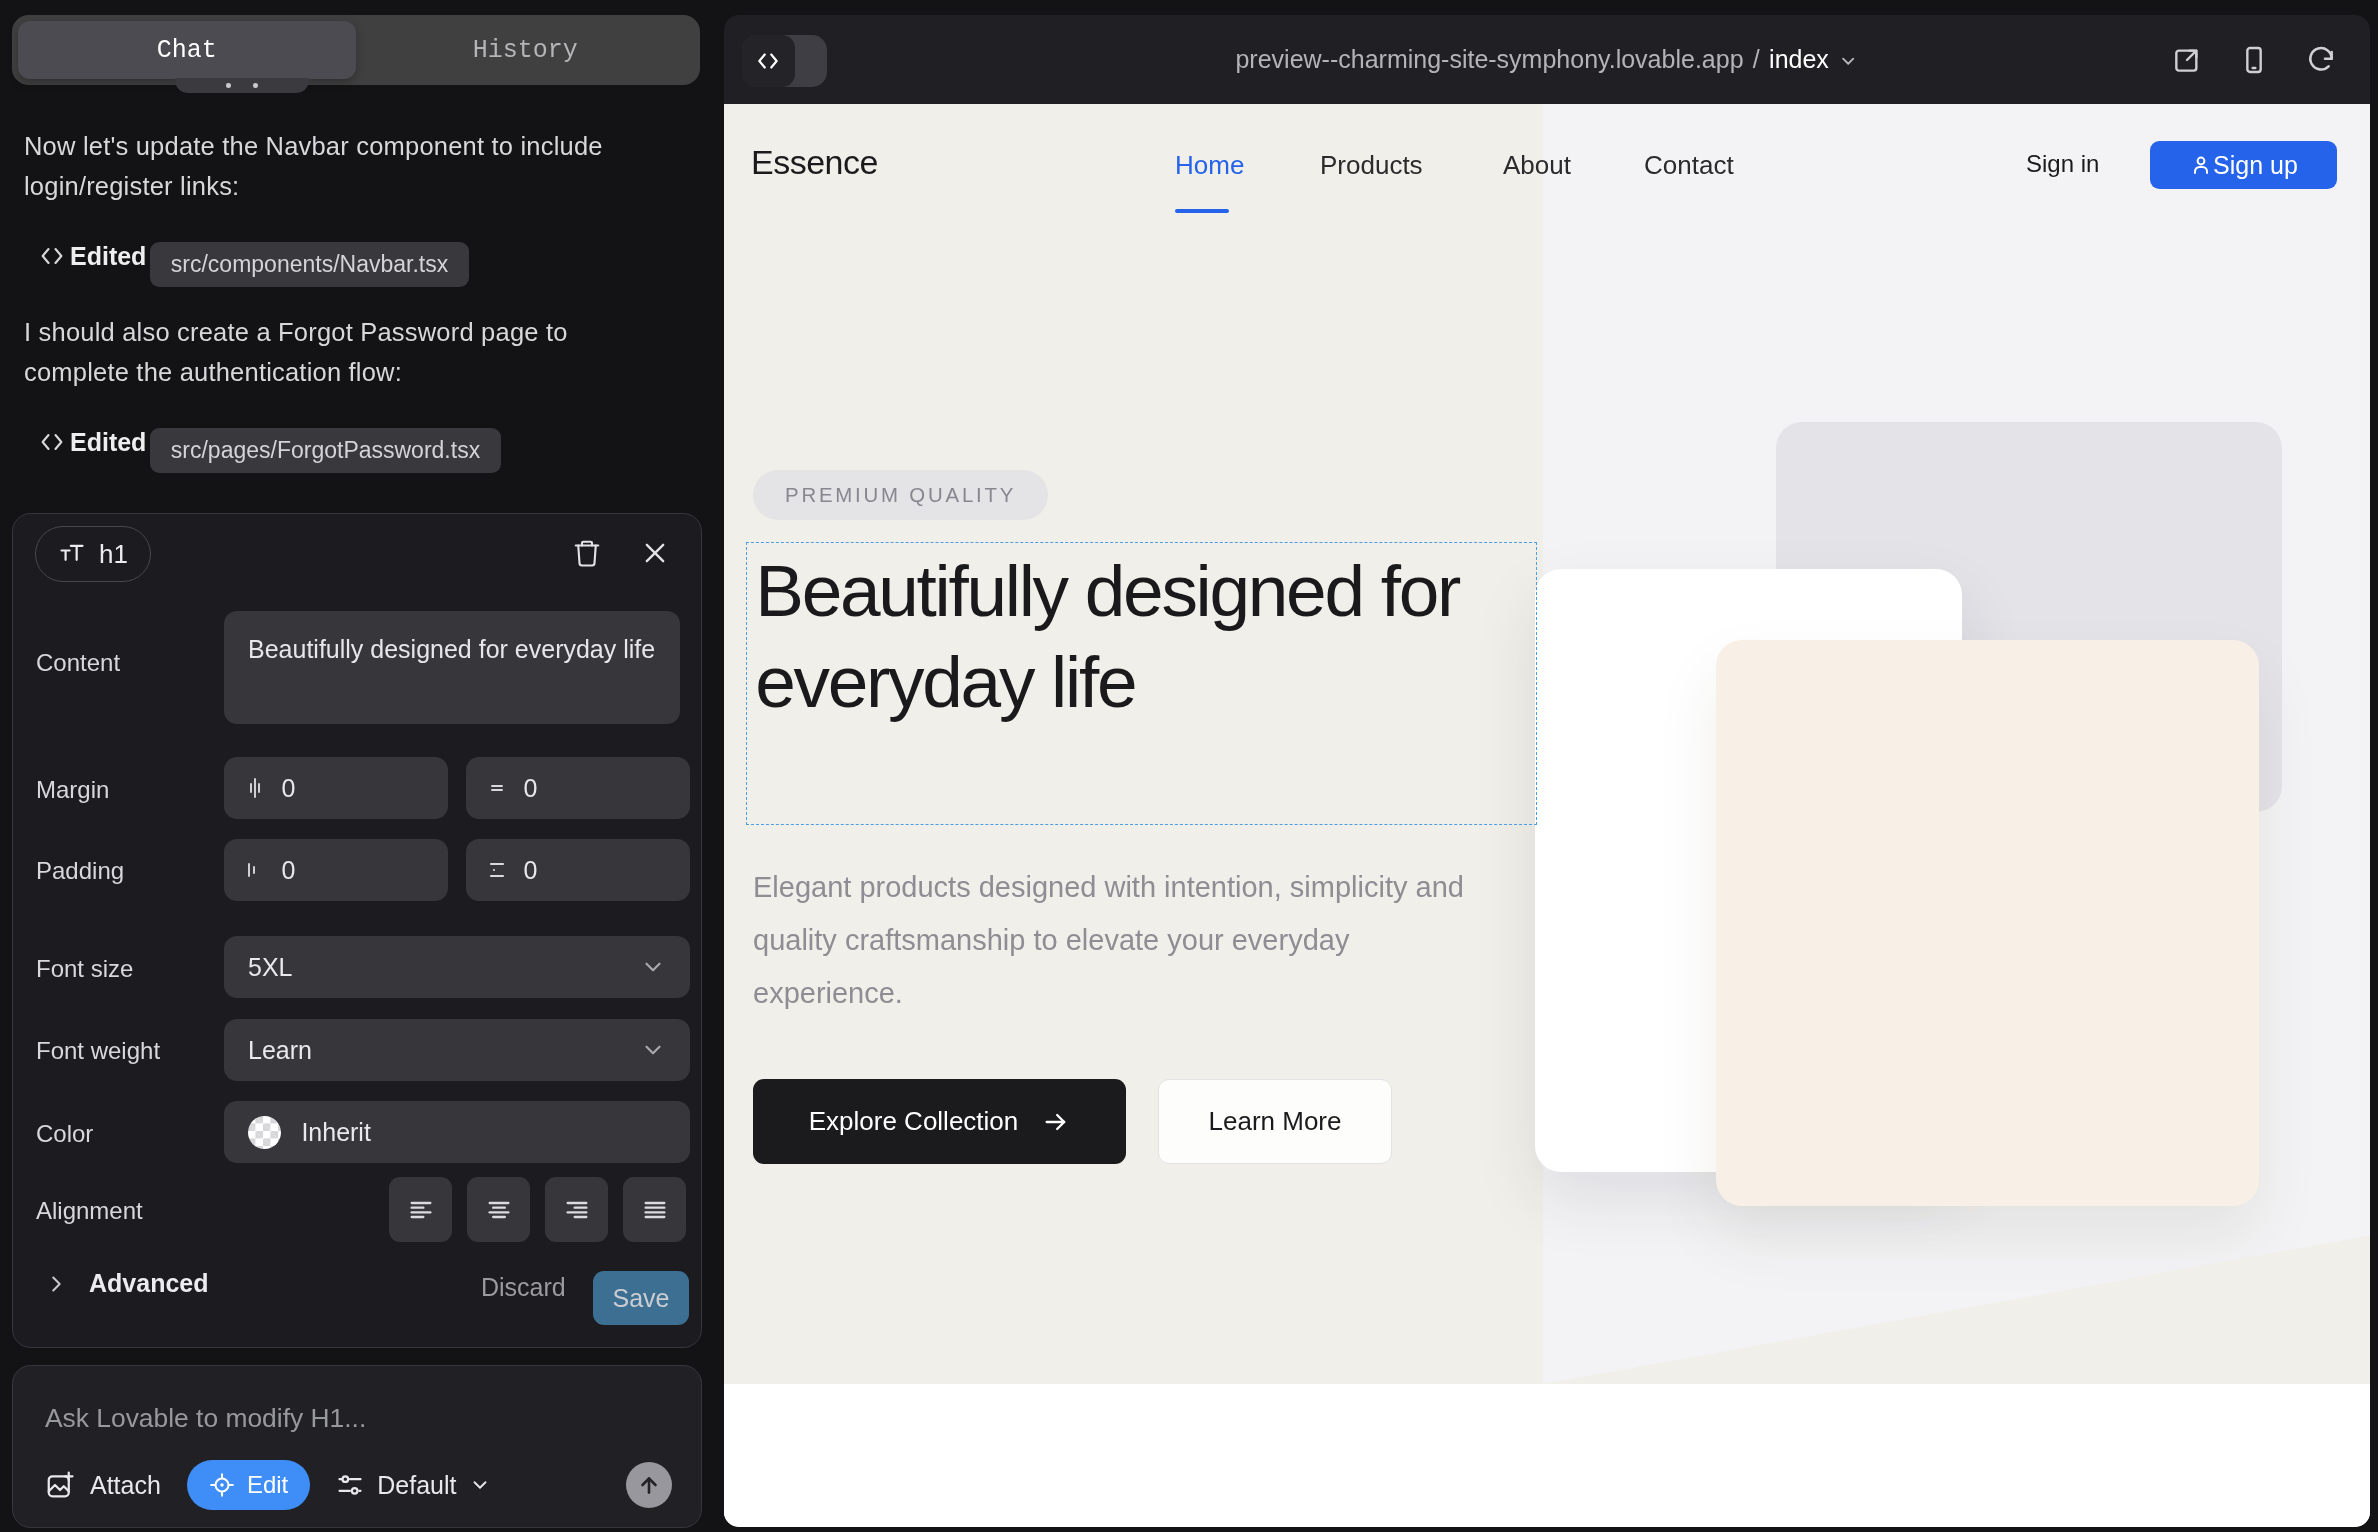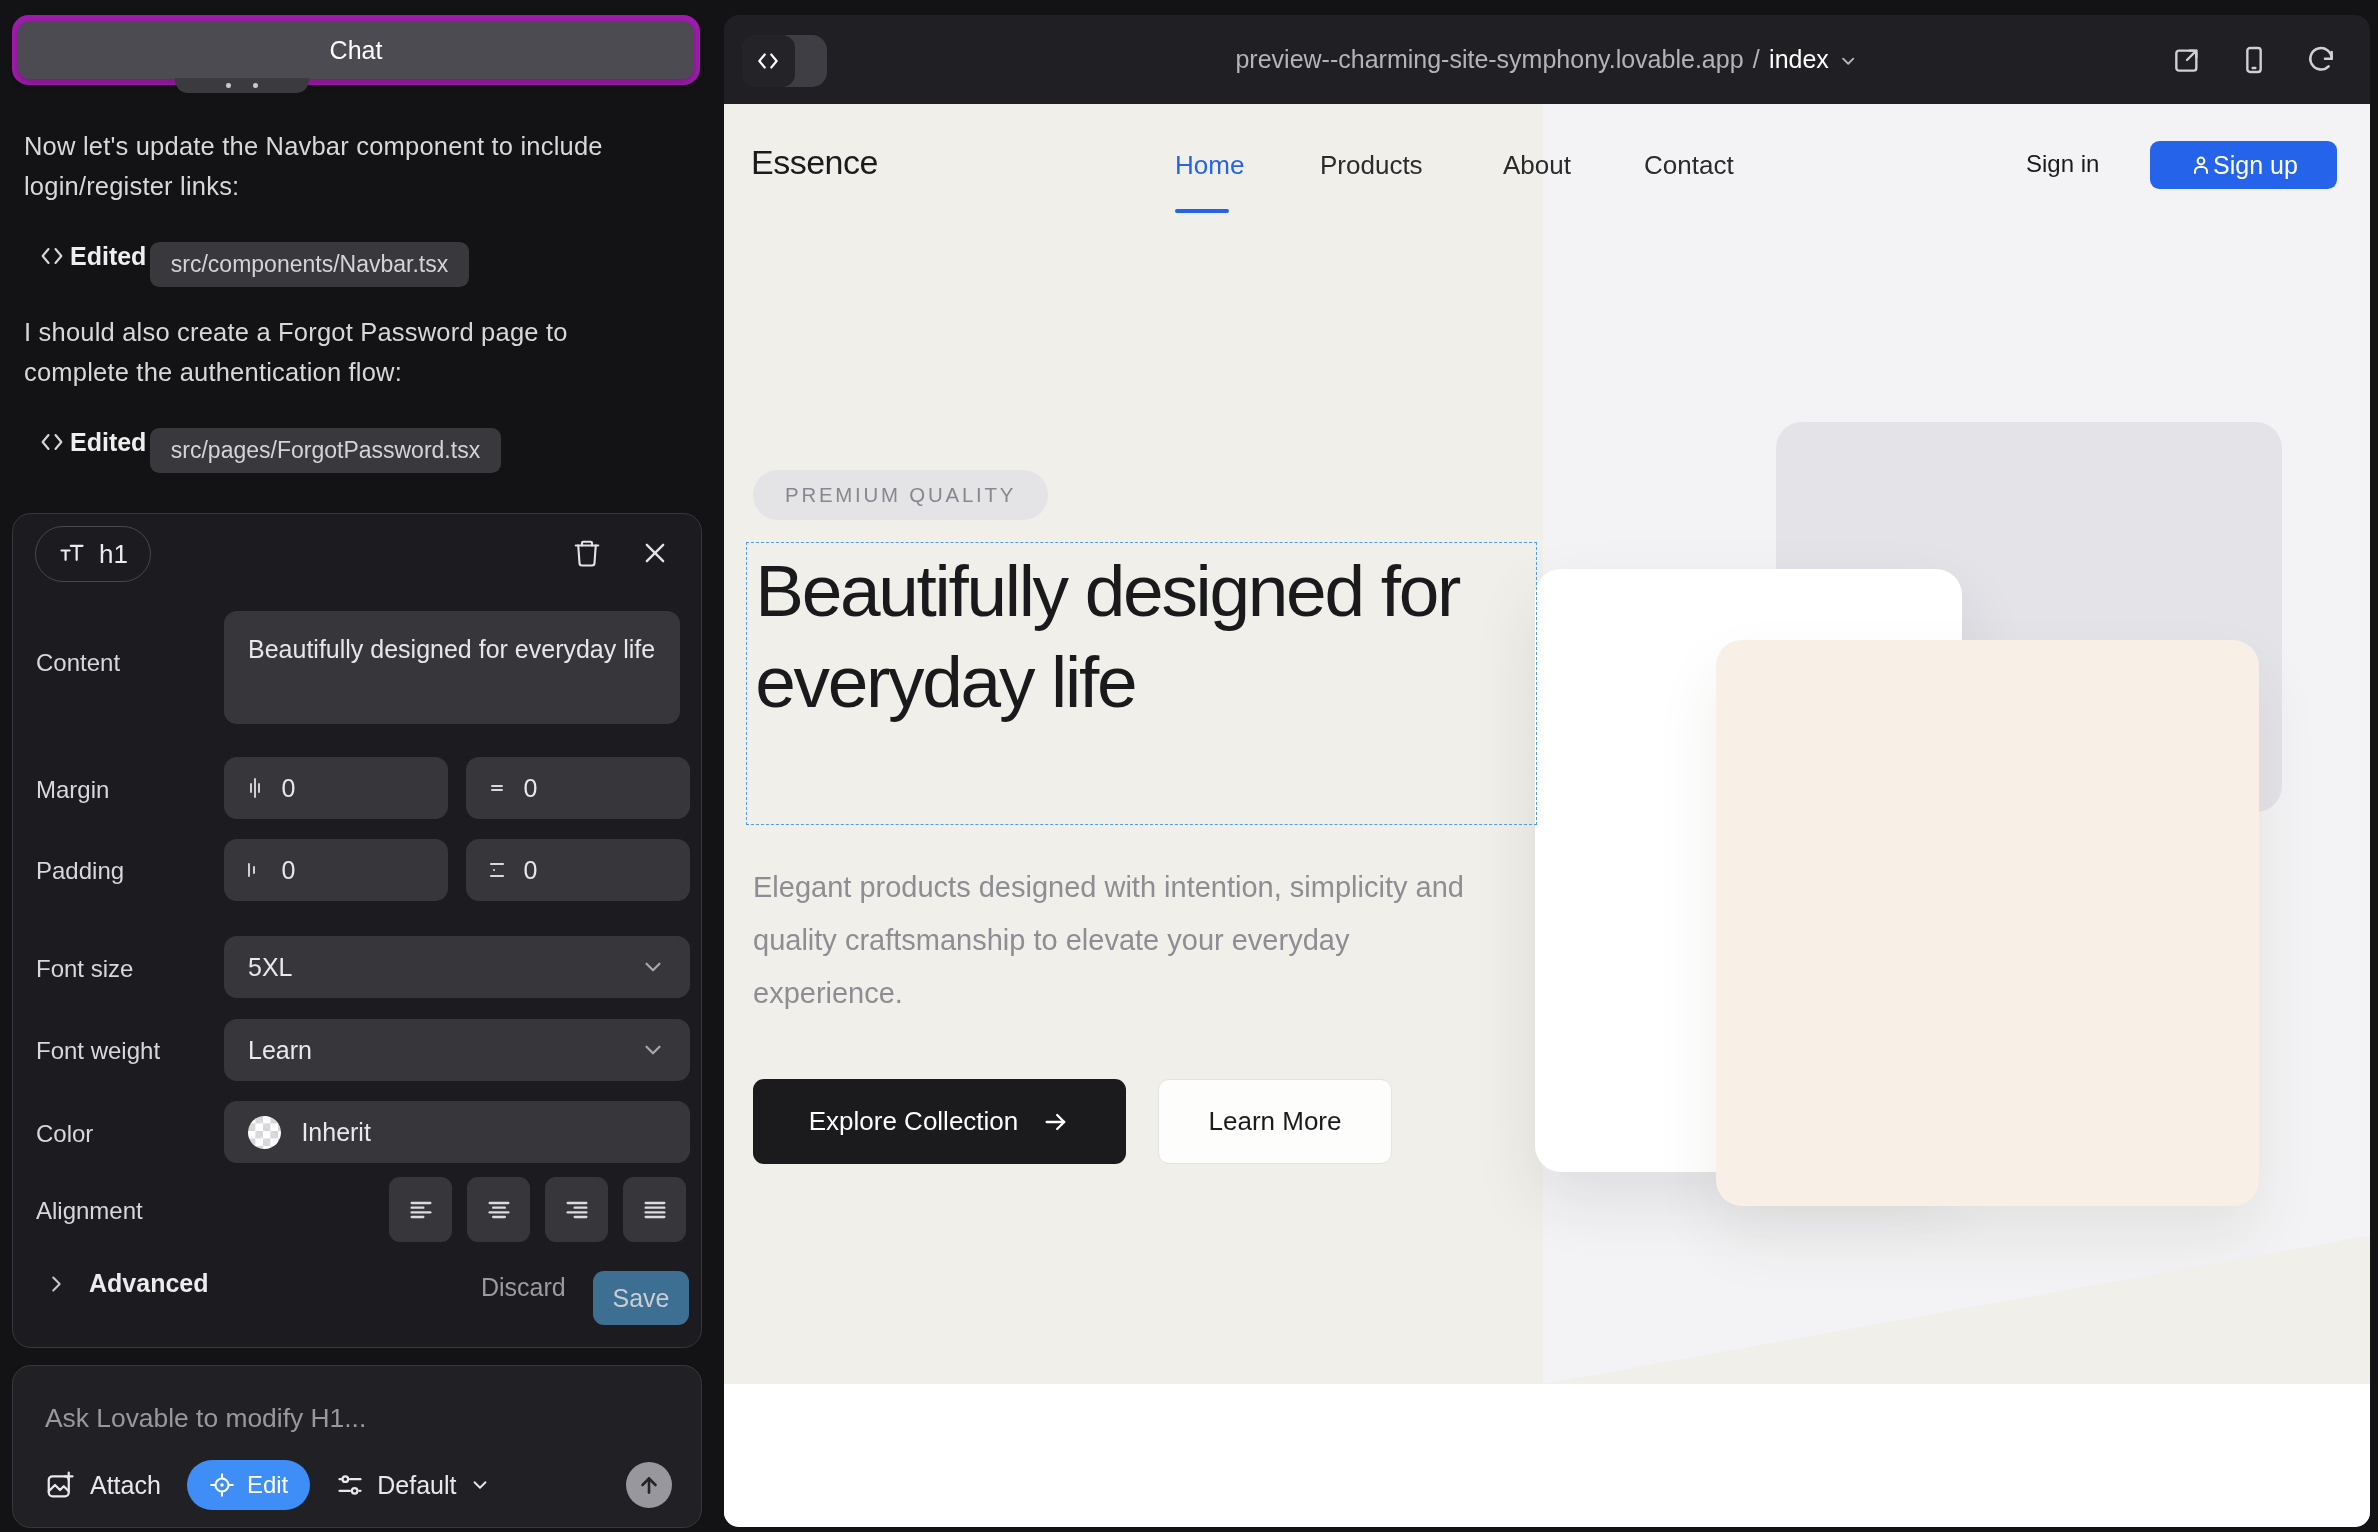--- a/index.html
+++ b/index.html
@@ -9,21 +9,21 @@
     font-family: "Liberation Sans", sans-serif;
     position: relative;
     overflow: hidden;
     -webkit-font-smoothing: antialiased;
   }
 
   
   .left-panel { position:absolute; left:0; top:0; width:724px; height:1532px; }
 
   .tabs { position:absolute; left:12px; top:15px; width:688px; height:70px;
-    background:#a21caf; border-radius:16.7px; display:flex; padding:5.6px; }
+    background:#404040; border-radius:16.7px; display:flex; padding:5.6px;font-family:Liberation Mono, monospace; }
   .tab { flex:1; display:flex; align-items:center; justify-content:center;
     font-size:25px; color:#b4b4b9; border-radius:12px; cursor:default; }
   .tab.active { background:#4b4b51; color:#ffffff; font-weight:500;
     box-shadow:0 3.7px 9.3px rgba(0,0,0,.25); }
 
   .clipped-pill { position:absolute; left:175px; top:78px; width:134px; height:15px;
     background:#3a3a3f; border-radius:0 0 13px 13px; display:flex; align-items:center;
     justify-content:center; gap:22px; }
   .clipped-pill i { width:4.6px; height:4.6px; border-radius:50%; background:#c9c9cd; }
 
@@ -177,20 +177,21 @@
 
   svg { display:block; }
 </style>
 </head>
 <body>
 
 <div class="left-panel">
 
   <div class="tabs">
     <div class="tab active">Chat</div>
+    <div class="tab">History</div>
   </div>
 
   <div class="clipped-pill">
       <i></i>
       <i></i>
     </div>
 
   <div class="chat-msg msg-1">Now let's update the Navbar component to include login/register links:</div>
 
   <div class="edited-row row-1">

